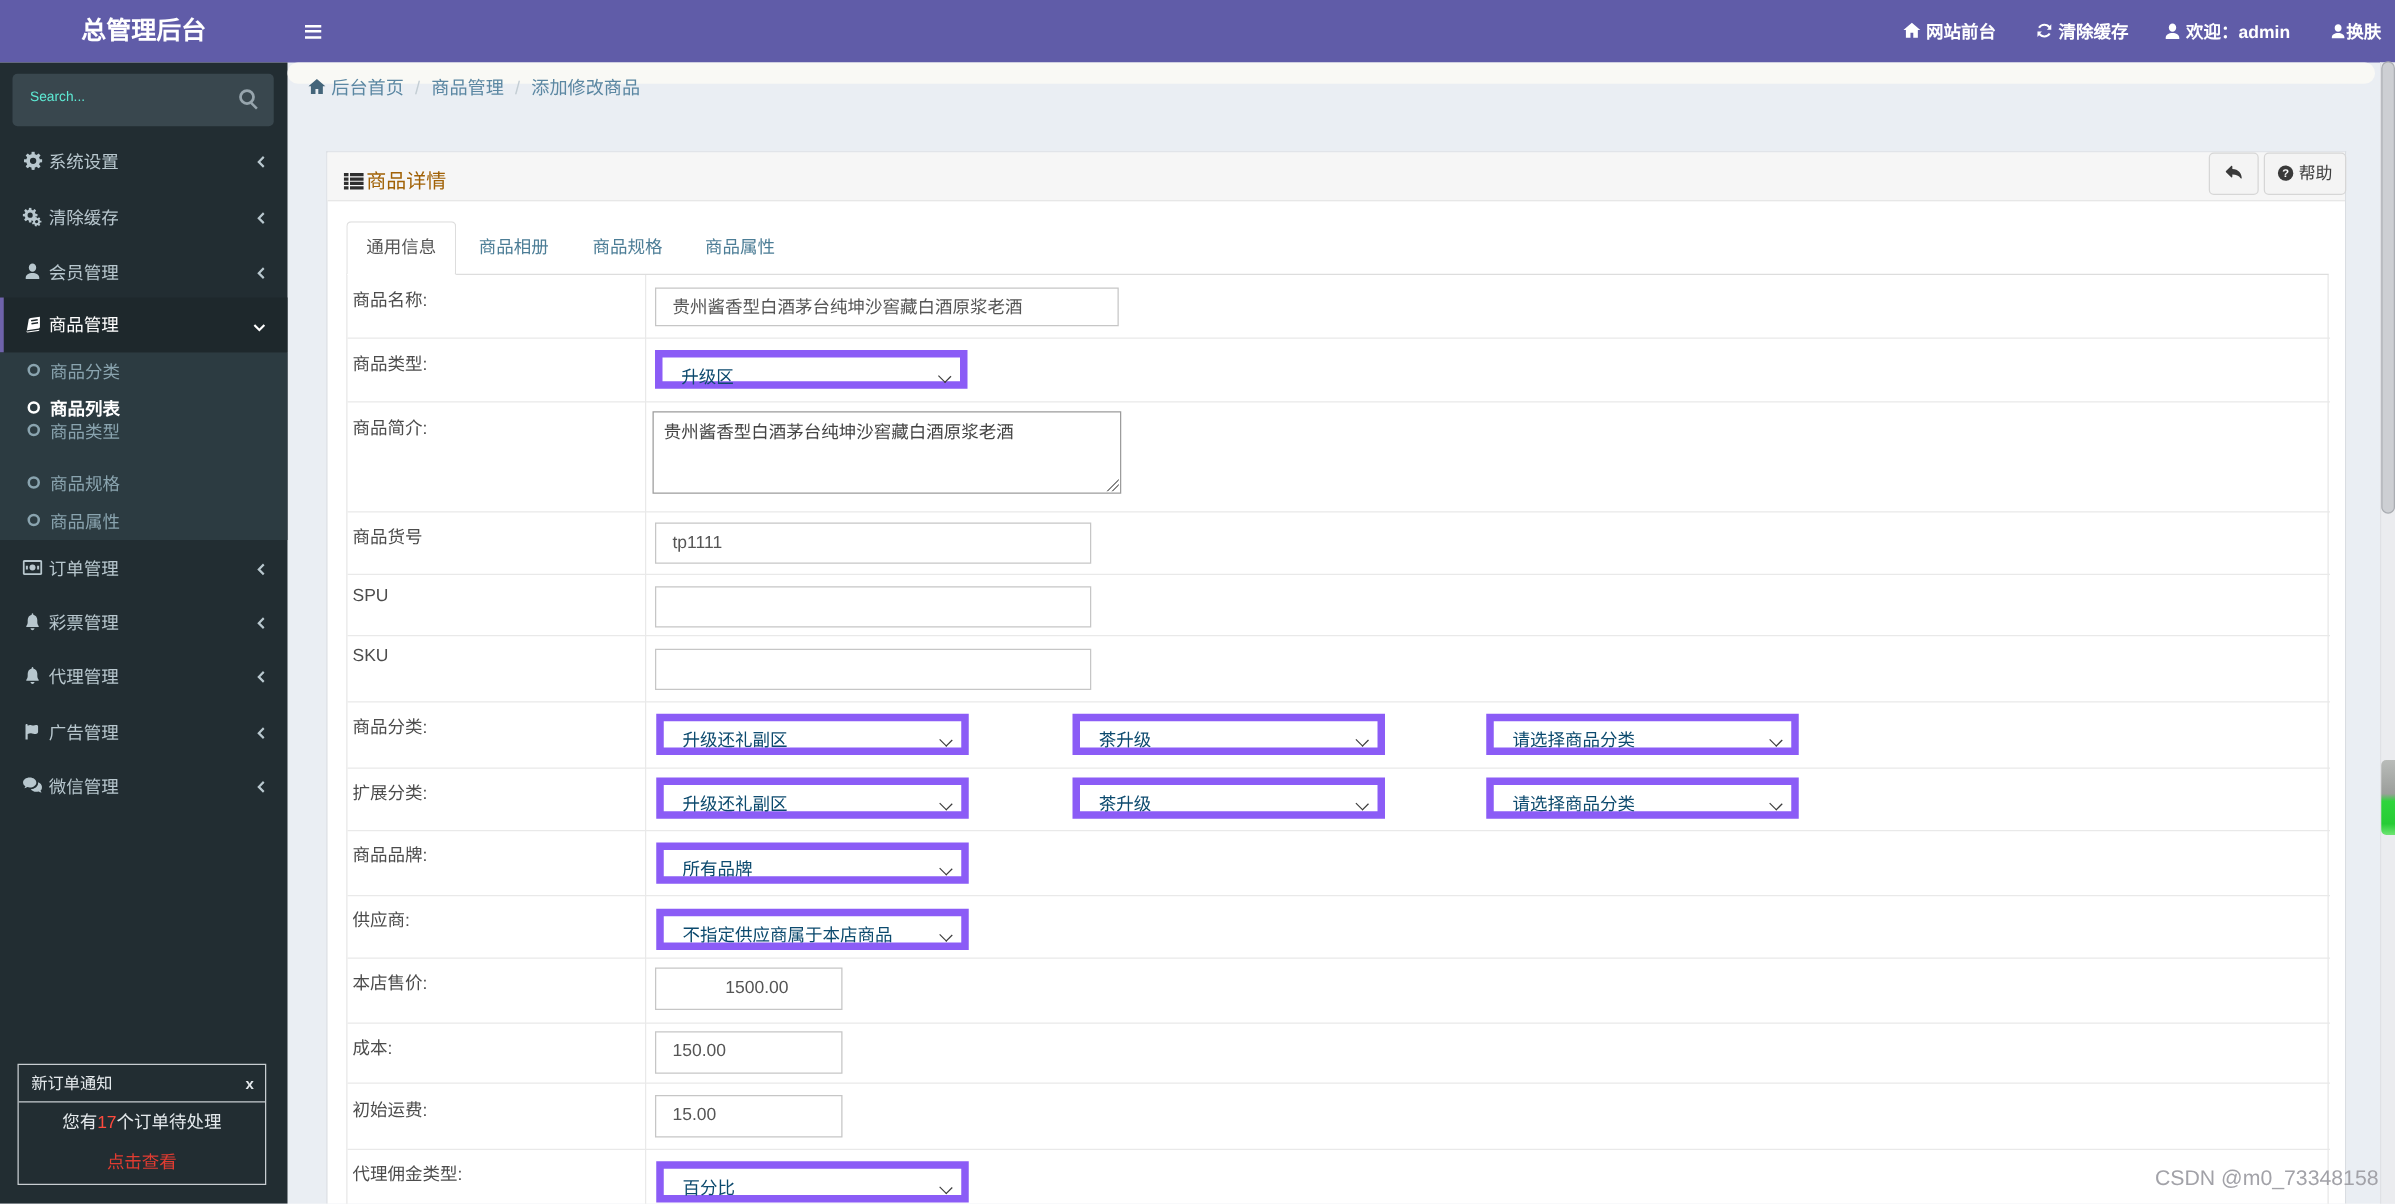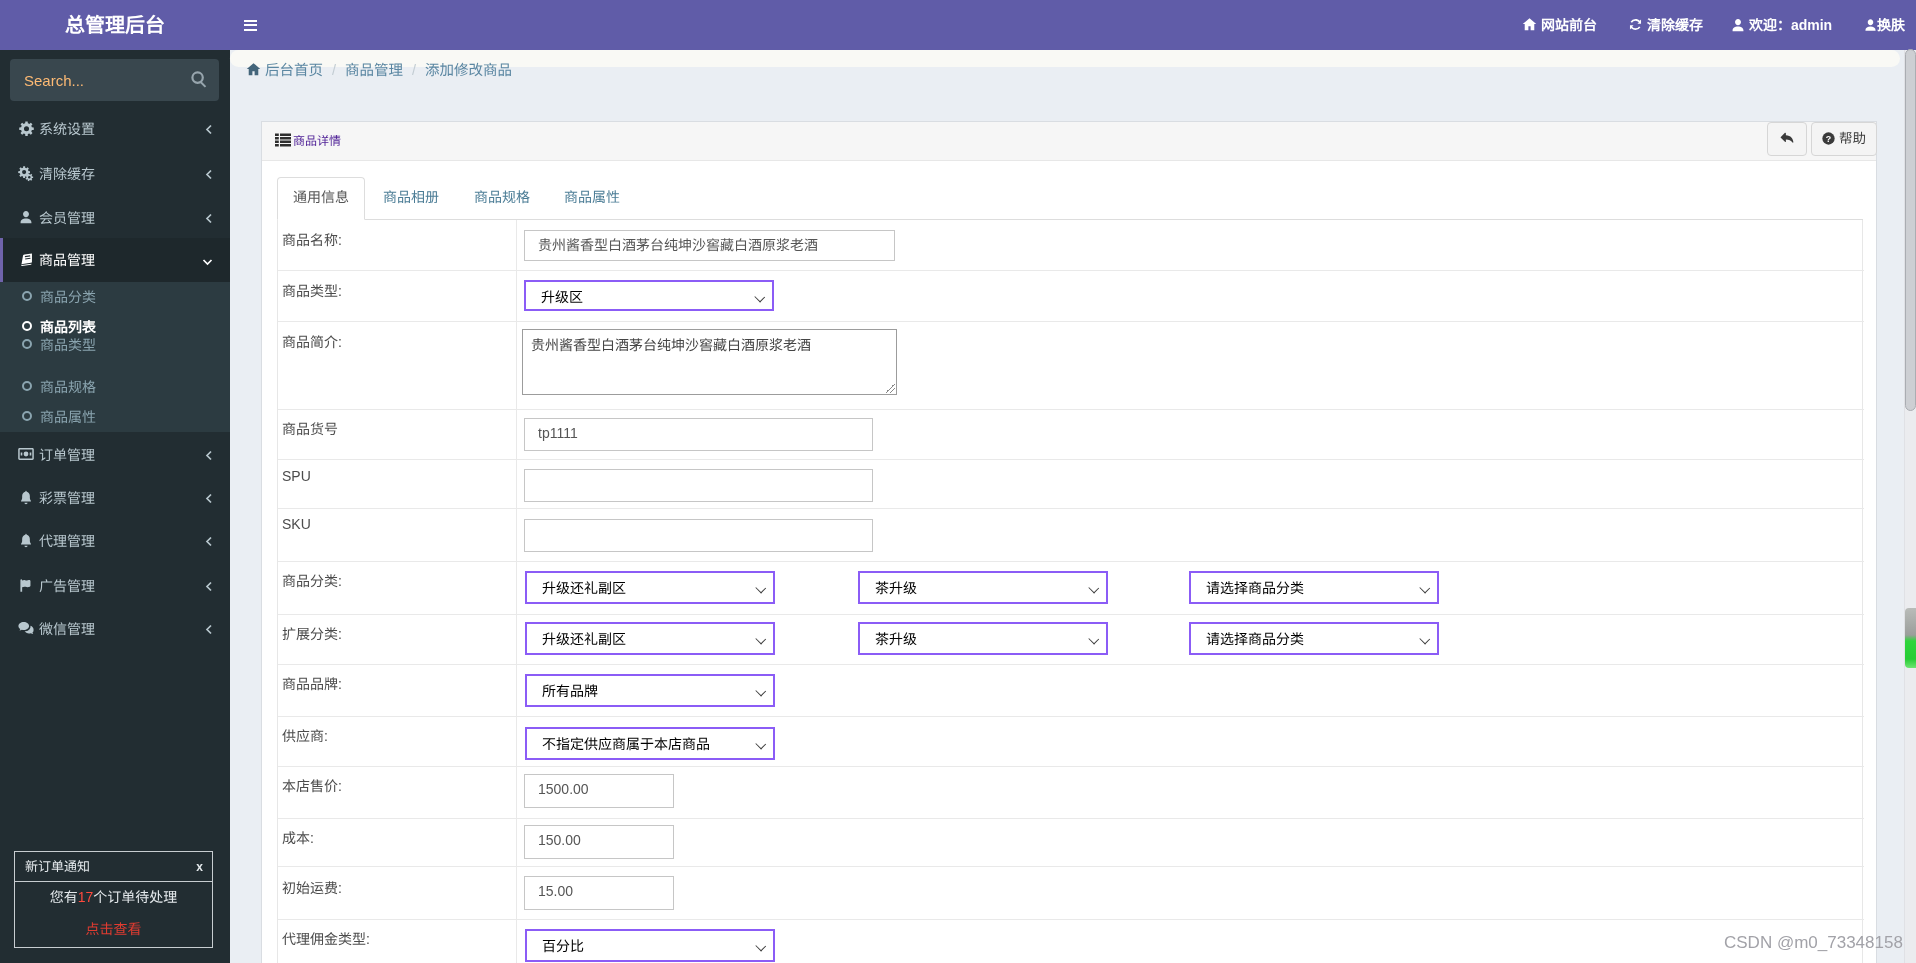--- a/index.html
+++ b/index.html
@@ -9,21 +9,21 @@
 
 #navbar { position:absolute; left:0; top:0; width:1916px; height:50px; background:#605ca8; }
 #logo { position:absolute; left:0; top:0; width:230px; height:50px; color:#fff; font-size:20px; font-weight:bold; text-align:center; line-height:50px; }
 #hamb { position:absolute; left:244px; top:20px; width:12.5px; height:13px; }
 #hamb span { display:block; height:2.2px; background:#fff; margin-bottom:2.1px; }
 .topnav { position:absolute; top:0; height:50px; color:#fff; font-size:14px; font-weight:bold; line-height:50px; white-space:nowrap; }
 .topnav svg { vertical-align:-2px; }
 
 #sidebar { position:absolute; left:0; top:50px; width:230px; height:913px; background:#222d32; }
 #searchbox { position:absolute; left:10px; top:9px; width:209px; height:42px; background:#39474e; border-radius:4px; }
-#searchbox .ph { position:absolute; left:14px; top:13px; color:#fdba74; font-size:15px; }
+#searchbox .ph { position:absolute; left:14px; top:13px; color:#5eead4; font-size:11px; }
 #searchbox .mag { position:absolute; right:10px; top:11px; }
 .mi { position:absolute; left:0; width:230px; height:44px; color:#b8c7ce; font-size:14px; }
 .mi .ic { position:absolute; left:18px; top:14px; width:16px; height:16px; text-align:center; }
 .mi .tx { position:absolute; left:39px; top:12px; line-height:20px; }
 .mi .arr { position:absolute; right:17px; top:15px; }
 .mi.active { background:#1e282c; color:#fff; border-left:3px solid #6f63ab; }
 .mi.active .ic { left:15px; }
 .mi.active .tx { left:36px; }
 #submenu { position:absolute; left:0; top:232px; width:230px; height:150px; background:#2c3b41; }
 .smi { position:absolute; left:0; width:230px; height:30px; color:#8aa4af; font-size:14px; line-height:30px; }
@@ -44,38 +44,38 @@
 #bread .in { position:absolute; left:16px; top:8px; font-size:14.5px; color:#5b87a2; }
 #bread .sep { color:#c3cdd3; padding:0 9px; }
 #bread svg { vertical-align:-2px; }
 
 #sbtrack { position:absolute; left:1904px; top:50px; width:12px; height:913px; background:#ebecef; border-left:1px solid #e0e1e5; }
 #sbthumb { position:absolute; left:1905px; top:49px; width:11px; height:362px; background:#cdcfd3; border:1px solid #aaadb2; border-radius:7px; }
 #greenw { position:absolute; left:1905px; top:608px; width:11px; height:60px; border-radius:4px 0 0 4px; background:linear-gradient(#b9bcb9 0%, #9b9e9b 45%, #2fd53c 55%, #27cc35 85%, #6fe573 100%); }
 
 #panel { position:absolute; left:261px; top:121px; width:1616px; height:842px; background:#fff; border:1px solid #d9dde2; border-bottom:none; }
 #phead { position:absolute; left:0; top:0; width:1614px; height:39px; border-bottom:1px solid #e7e7e7; background:#f6f6f6; }
-#ptitle { position:absolute; left:13px; top:9px; font-size:12px; color:#4c1d95; }
+#ptitle { position:absolute; left:13px; top:9px; font-size:16px; color:#a16207; }
 #ptitle svg { vertical-align:-2px; margin-right:2px; }
 .hbtn { position:absolute; top:0px; height:34px; background:#f4f4f4; border:1px solid #d6d6d6; border-radius:4px; color:#3f3f3f; font-size:13.5px; text-align:center; }
 #btn-undo { left:1505px; width:40px; }
 #btn-undo svg { margin-top:9px; }
 #btn-help { left:1549px; width:66px; line-height:32px; }
 
 
 #tabs { position:absolute; left:15px; top:55px; width:1586px; height:43px; border-bottom:1px solid #ddd; }
 .tab-on { position:absolute; left:0; top:0; width:88px; height:43px; background:#fff; border:1px solid #ddd; border-bottom:1px solid #fff; border-radius:4px 4px 0 0; text-align:center; line-height:38px; color:#555; font-size:14px; }
 .tab { position:absolute; top:0; height:43px; line-height:40px; color:#4c7d96; font-size:14px; text-align:center; width:58px; }
 
 #ftable { position:absolute; left:15px; top:98px; width:1586px; height:744px; border-left:1px solid #e7e7e7; border-right:1px solid #e7e7e7; }
 .hline { position:absolute; left:0; width:1586px; height:1px; background:#e9e9e9; }
 #vline { position:absolute; left:238px; top:0; width:1px; height:744px; background:#e9e9e9; }
 .flabel { position:absolute; left:4px; color:#4c4c4c; font-size:14px; }
 .inp { position:absolute; background:#fff; border:1px solid #c6c6c6; font-size:14px; color:#555; padding-left:13px; line-height:29px; }
-.sel { position:absolute; background:#fff; border:2px solid #8b5cf6; font-size:14px; color:#000000; padding-left:15px; line-height:31px; }
+.sel { position:absolute; background:#fff; border:6px solid #8b5cf6; font-size:14px; color:#0c4a6e; padding-left:15px; line-height:31px; }
 .sel:after { content:""; position:absolute; right:9px; top:12px; width:6.5px; height:6.5px; border-right:1.8px solid #3c3c3c; border-bottom:1.8px solid #3c3c3c; transform:rotate(45deg) scale(1,0.9); margin-top:-1px; }
 #ta { position:absolute; left:244px; top:109px; width:375px; height:66px; border:1px solid #9c9c9c; font-size:14px; color:#444; padding:4px 8px; }
 #ta .rsz { position:absolute; right:1px; bottom:1px; width:10px; height:10px; background:
   linear-gradient(135deg, transparent 50%, #888 50%, #888 57%, transparent 57%, transparent 71%, #888 71%, #888 78%, transparent 78%); }
 
 #wm { position:absolute; left:1724px; top:933px; font-size:17px; color:#a2a2a8; white-space:nowrap; }
 </style>
 </head>
 <body>
 
@@ -286,21 +286,21 @@
     <div class="inp" style="left:246px; top:249px; width:349px; height:33px;"></div>
     <div class="inp" style="left:246px; top:299px; width:349px; height:33px;"></div>
     <div class="sel" style="left:247px; top:351px; width:250px; height:33px;">升级还礼副区</div>
     <div class="sel" style="left:580px; top:351px; width:250px; height:33px;">茶升级</div>
     <div class="sel" style="left:911px; top:351px; width:250px; height:33px;">请选择商品分类</div>
     <div class="sel" style="left:247px; top:402px; width:250px; height:33px;">升级还礼副区</div>
     <div class="sel" style="left:580px; top:402px; width:250px; height:33px;">茶升级</div>
     <div class="sel" style="left:911px; top:402px; width:250px; height:33px;">请选择商品分类</div>
     <div class="sel" style="left:247px; top:454px; width:250px; height:33px;">所有品牌</div>
     <div class="sel" style="left:247px; top:507px; width:250px; height:33px;">不指定供应商属于本店商品</div>
-    <div class="inp" style="left:246px; top:554px; width:150px; height:34px;">1500.00</div>
+    <div class="inp" style="left:246px; top:554px; width:150px; height:34px;text-align:center;">1500.00</div>
     <div class="inp" style="left:246px; top:605px; width:150px; height:34px;">150.00</div>
     <div class="inp" style="left:246px; top:656px; width:150px; height:34px;">15.00</div>
     <div class="sel" style="left:247px; top:709px; width:250px; height:33px;">百分比</div>
   </div>
 </div>
 <div id="sbtrack"></div>
 <div id="sbthumb"></div>
 <div id="greenw"></div>
 <div id="wm">CSDN @m0_73348158</div>
 

